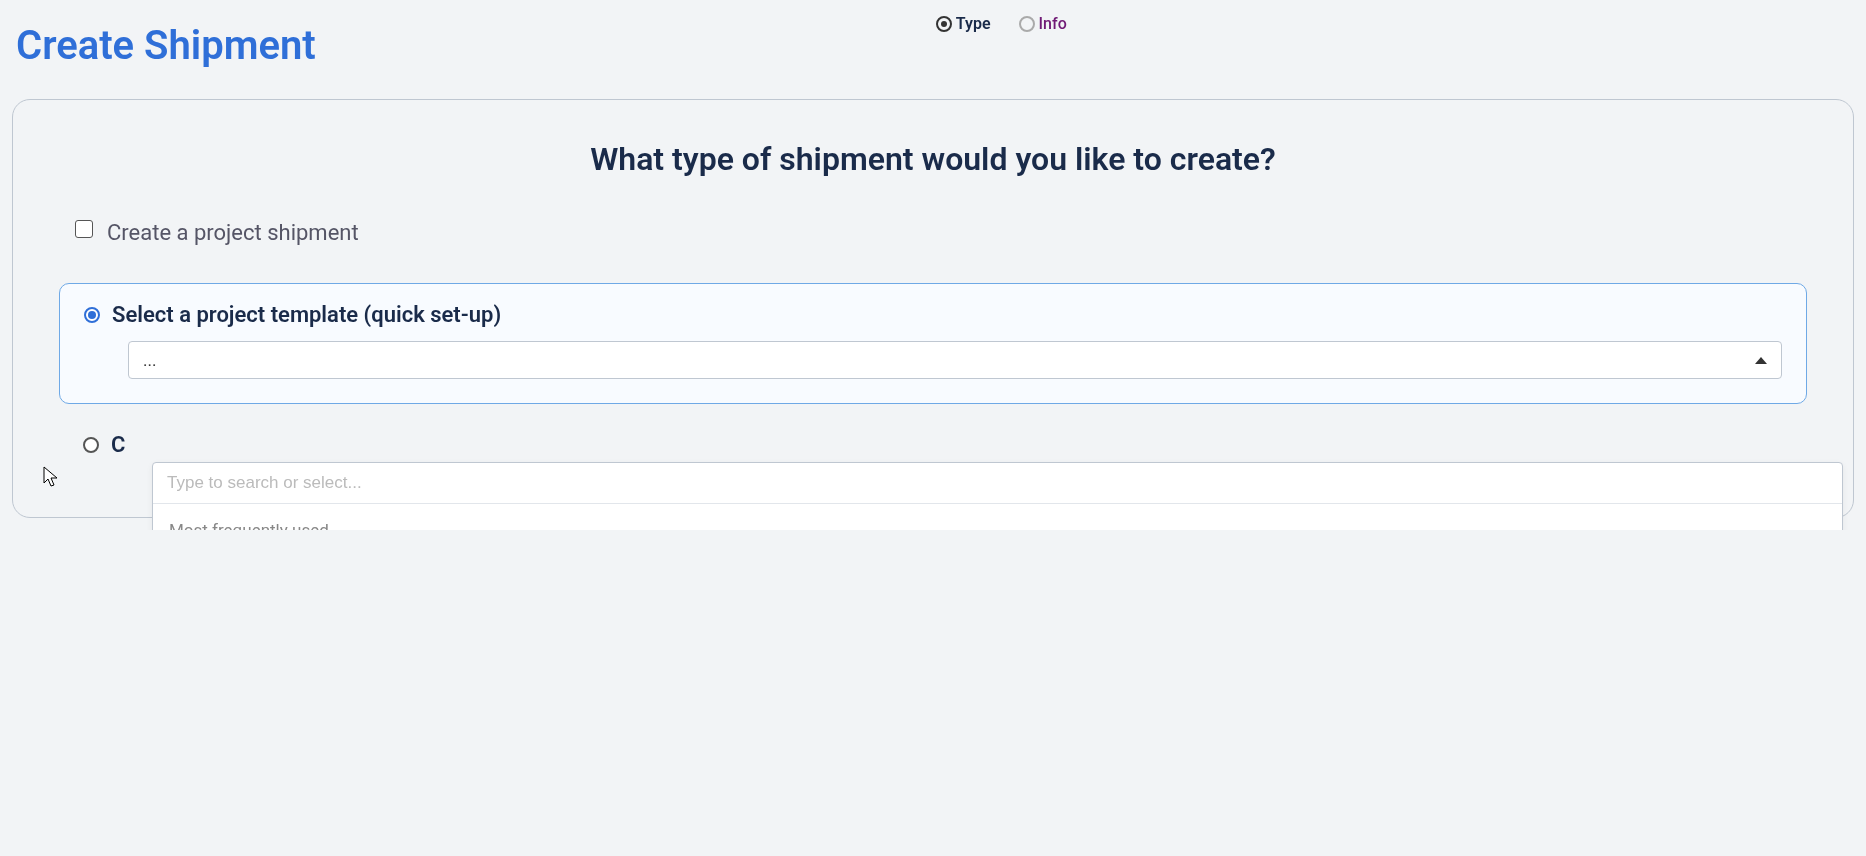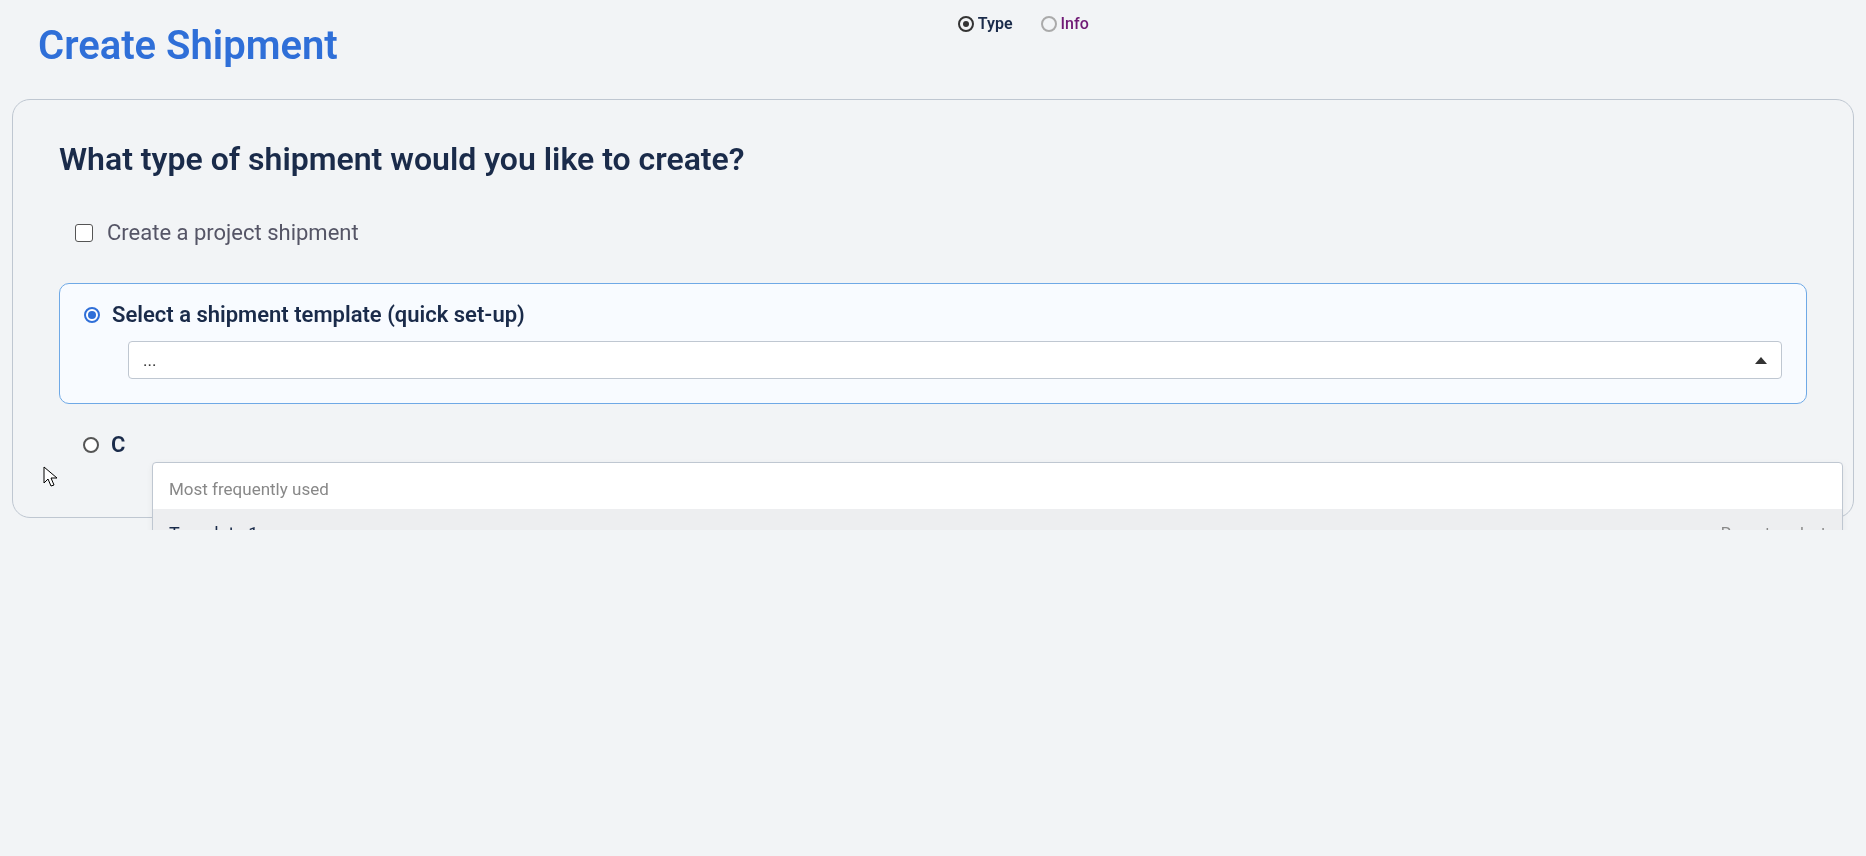--- a/index.html
+++ b/index.html
@@ -11,21 +11,21 @@
       width: 1866px;
     }
     .header-row {
       display: flex;
       align-items: flex-start;
     }
     .page-title {
       color: #2f6fd8;
       font-size: 40px;
       font-weight: 600;
-      margin-left: 26px;
+      margin-left: 4px;
       margin-top: 10px;
     }
     .stepper {
       display: flex;
       gap: 28px;
       margin-left: 620px;
       margin-top: 2px;
     }
     .step {
       display: flex;
@@ -64,31 +64,32 @@
       margin-top: 30px;
       background: #f2f4f6;
       padding: 40px 46px 60px 46px;
       position: relative;
     }
     .panel-title {
       font-size: 32px;
       font-weight: 600;
       color: #1a2b4a;
       margin-bottom: 42px;
+      text-align: center;
     }
     .check-row {
       display: flex;
       gap: 40px;
       align-items: center;
       margin-bottom: 38px;
       margin-left: 16px;
     }
     .check-item {
       display: flex;
-      align-items: center;
+      align-items: flex-start;
       gap: 14px;
       font-size: 22px;
     }
     .check-item .checkbox {
       width: 18px;
       height: 18px;
       border: 1px solid #555;
       border-radius: 3px;
       background: #fff;
     }
@@ -240,34 +241,37 @@
   <div class="check-row">
     <label class="check-item subtle">
       <span class="checkbox"></span>
       <span>Create a project shipment</span>
     </label>
   </div>
 
   <div class="template-block">
     <div class="radio-row">
       <span class="radio checked"></span>
-      <span>Select a shipment template (quick set-up)</span>
+      <span>Select a project template (quick set-up)</span>
     </div>
     <div class="select-box">
       <span>...</span>
       <span class="caret-up"></span>
     </div>
   </div>
 
   <div class="other-radio-row">
     <span class="radio-empty"></span>
     <span>C</span>
   </div>
 
   <div class="dropdown">
+    <div class="dd-search">
+      <input type="text" placeholder="Type to search or select..." style="">
+    </div>
     <div class="dd-header">Most frequently used</div>
     <div class="dd-item hover">
       <span>Template 1</span>
       <span class="dd-hint">Press to select</span>
     </div>
     <div class="dd-header">All templates</div>
     <div class="dd-item">
       <span>Template 1</span>
     </div>
     <div class="dd-item">

